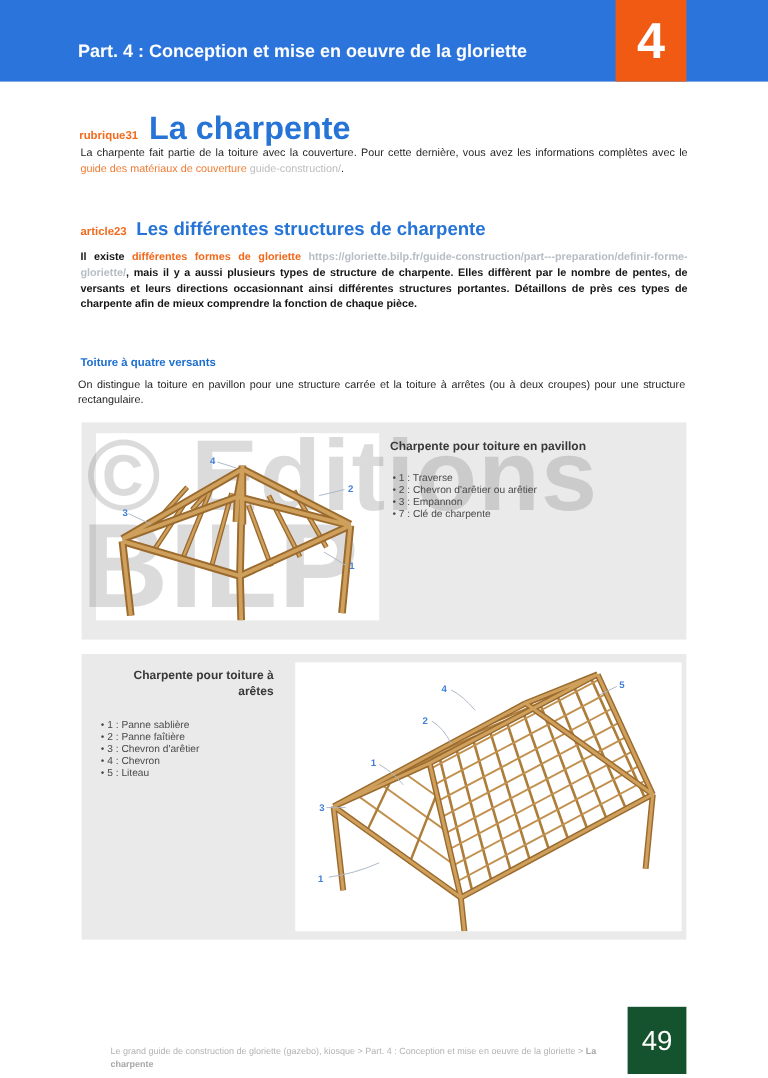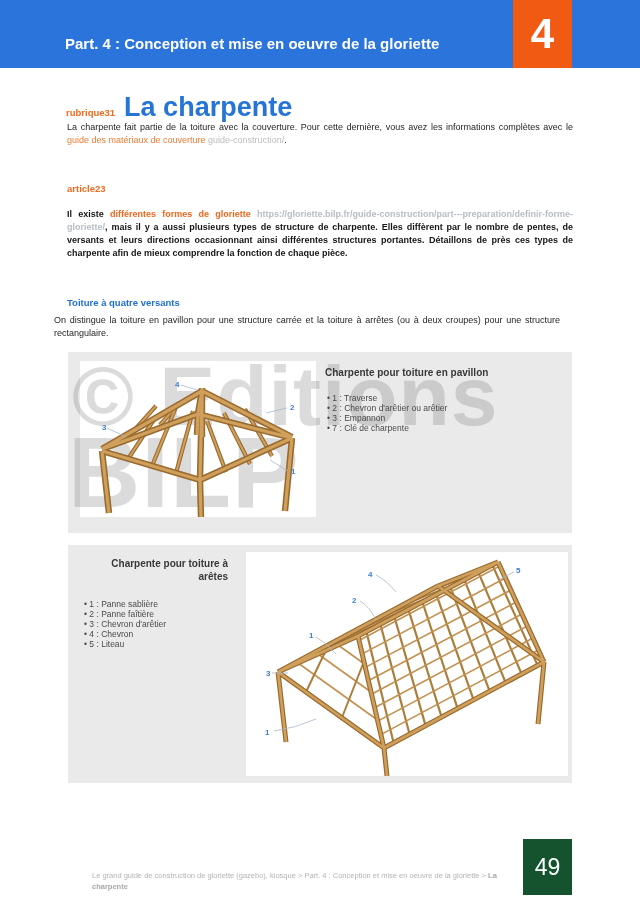--- a/index.html
+++ b/index.html
@@ -25,21 +25,21 @@
   .muted{color:#BCBCBC;}
 
   .article-row{position:absolute;left:67px;top:183px;display:flex;align-items:baseline;gap:8px;}
   .h2{font-size:15.5px;color:#2574D6;font-weight:bold;margin:0;}
 
   .bold-para{position:absolute;left:67px;top:208px;width:506px;font-weight:bold;color:#161616;}
   .bold-para .link{color:#F2671A;}
   .bold-para .muted{color:#B7BDC4;}
 
   .h3{position:absolute;left:67px;top:297px;font-size:9.5px;color:#1D6FD0;font-weight:bold;margin:0;}
-  .section-text{position:absolute;left:54px;top:314px;width:506px;}
+  .section-text{position:absolute;left:65px;top:314px;width:506px;}
 
   
   .fig{position:absolute;left:68px;width:504px;background:#EAEAEA;overflow:hidden;}
   .fig1{top:352px;height:181px;}
   .fig2{top:545px;height:238px;}
   .panel{position:absolute;background:#ffffff;z-index:1;}
   .panel1{left:12px;top:9px;width:236px;height:156px;}
   .panel2{left:178px;top:7px;width:322px;height:224px;}
   .draw{position:absolute;z-index:3;}
   .draw1{left:12px;top:9px;}
@@ -80,20 +80,21 @@
 
   <div class="rubrique-row">
     <span class="tag">rubrique31</span>
     <h1 class="h1">La charpente</h1>
   </div>
 
   <p class="body-text intro"><span>La charpente fait partie de la toiture avec la couverture. Pour cette dernière, vous avez les informations complètes avec le </span><a href="#" class="link">guide des matériaux de couverture</a><span class="muted"> guide-construction/</span><span>.</span></p>
 
   <div class="article-row">
     <span class="tag">article23</span>
+    <h2 class="h2">Les différentes structures de charpente</h2>
   </div>
 
   <p class="body-text bold-para"><span>Il existe </span><a href="#" class="link">différentes formes de gloriette</a><span class="muted"> https://gloriette.bilp.fr/guide-construction/part---preparation/definir-forme-gloriette/</span><span>, mais il y a aussi plusieurs types de structure de charpente. Elles diffèrent par le nombre de pentes, de versants et leurs directions occasionnant ainsi différentes structures portantes. Détaillons de près ces types de charpente afin de mieux comprendre la fonction de chaque pièce.</span></p>
 
   <h3 class="h3">Toiture à quatre versants</h3>
   <p class="body-text section-text">On distingue la toiture en pavillon pour une structure carrée et la toiture à arrêtes (ou à deux croupes) pour une structure rectangulaire.</p>
 
   <figure class="fig fig1" style="margin:0;">
     <div class="panel panel1"></div>
     <div class="watermark wm1">© Editions</div>

